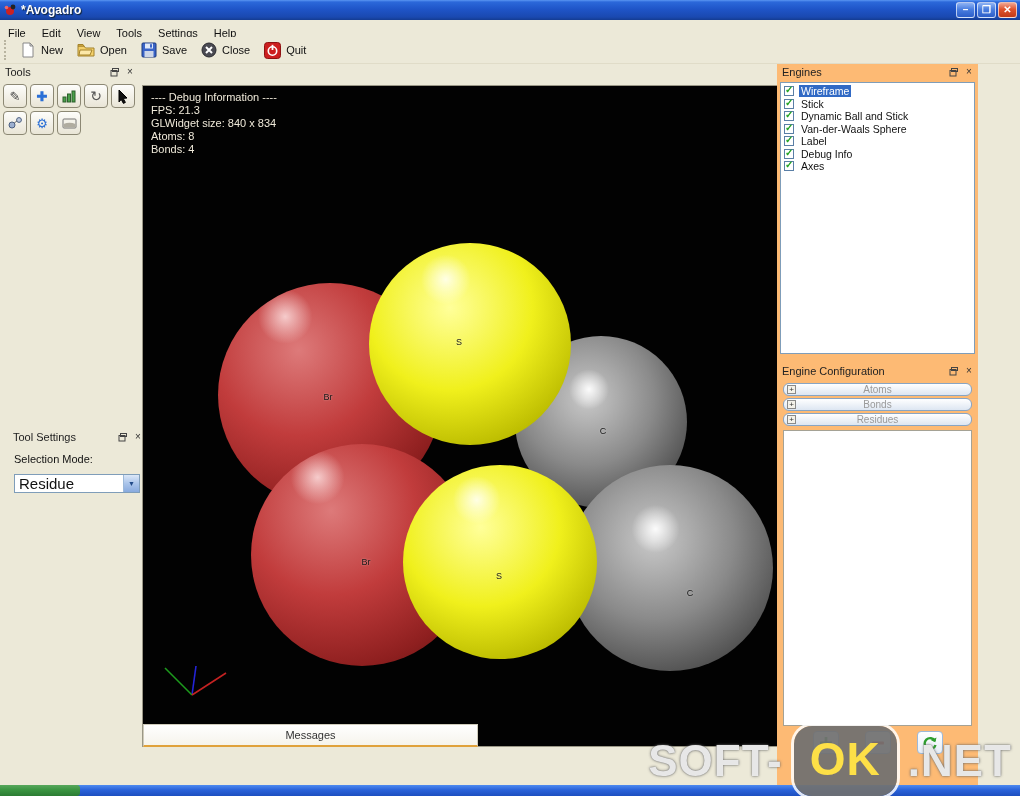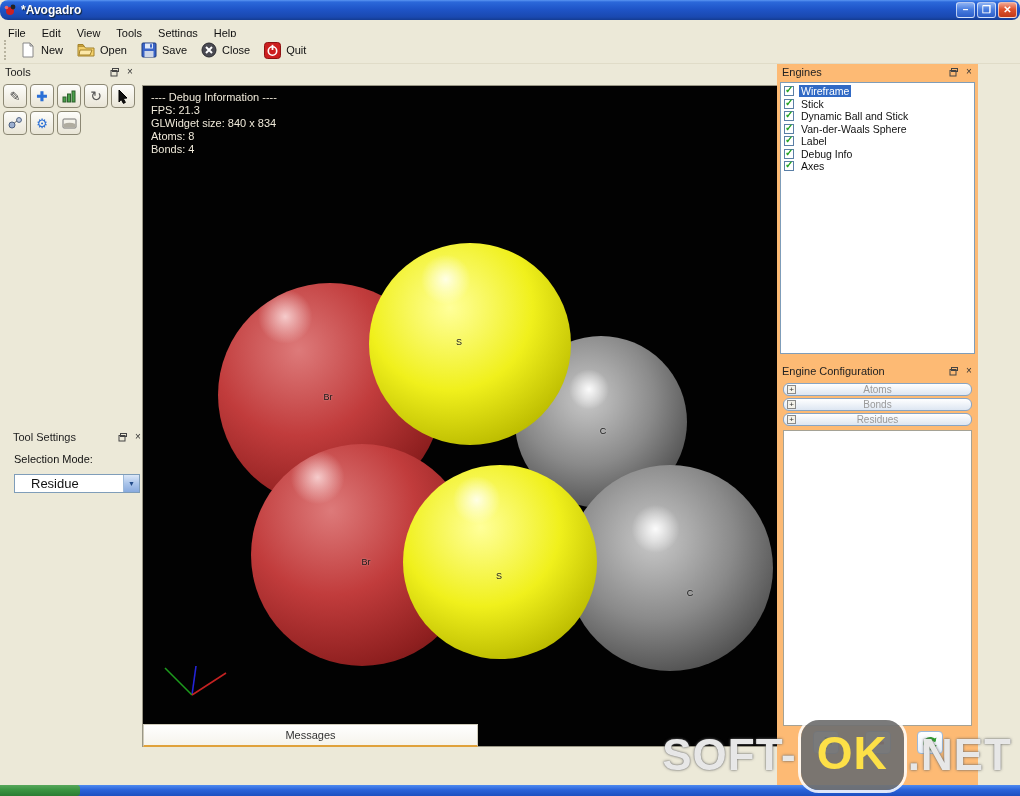--- a/index.html
+++ b/index.html
@@ -2,21 +2,21 @@
 <html><head>
 <meta charset="utf-8">
 <style>
   * { margin:0; padding:0; box-sizing:border-box; }
   body { font-family:"Liberation Sans", sans-serif; background:#000; }
   .screen { position:relative; width:1020px; height:796px; background:#ece9d8; overflow:hidden; }
 
   
   .titlebar { position:absolute; left:0; top:0; width:1020px; height:20px;
     background:linear-gradient(180deg,#5a96f2 0%,#2b68da 10%,#1f55c8 45%,#1a49b0 85%,#143c92 100%);
-    display:flex; align-items:center; padding:0 3px;border-radius:8px; }
+    display:flex; align-items:center; padding:0 3px; }
   .titlebar .app-icon { width:14px; height:14px; margin-right:4px; }
   .titlebar .title-text { color:#fff; font-weight:bold; font-size:12px; text-shadow:1px 1px 1px #123; flex:1; }
   .winbtn { width:19px; height:16px; margin-left:2px; border-radius:3px; border:1px solid rgba(255,255,255,.65);
     color:#fff; font-size:10px; line-height:14px; text-align:center; font-weight:bold;
     background:linear-gradient(180deg,#8fb3f4 0%,#4a7ee0 45%,#2c5ec9 100%); cursor:pointer; }
   .winbtn.close { background:linear-gradient(180deg,#f0a692 0%,#e0532d 45%,#c23a18 100%); }
 
   
   .menubar { position:absolute; left:0; top:20px; width:1020px; height:17px; background:#ece9d8;
     display:flex; align-items:center; font-size:11px; color:#111; }
@@ -45,21 +45,21 @@
   .tool-btn { width:24px; height:24px; border:1px solid #8c8874; border-radius:4px;
     background:linear-gradient(180deg,#fdfdfb,#e9e5d6); display:flex; align-items:center; justify-content:center;
     cursor:pointer; }
   .tool-btn span { font-size:14px; line-height:1; }
 
   
   .toolsettings { position:absolute; left:8px; top:365px; width:139px; }
   .ts-body { padding:8px 6px; font-size:11px; color:#111; }
   .combo { margin-top:9px; width:126px; height:19px; border:1px solid #7f9db9; background:#fff;
     display:flex; align-items:center; justify-content:space-between; cursor:pointer; }
-  .combo .combo-value { padding-left:16px; font-size:13px; }
+  .combo .combo-value { padding-left:4px; font-size:15px; }
   .combo .combo-arrow { width:16px; height:17px; background:linear-gradient(180deg,#dce8f8,#aac4ea 50%,#88aade);
     border-left:1px solid #9db9d9; display:flex; align-items:center; justify-content:center;
     font-size:7px; color:#214a88; }
 
   
   .tabbar { position:absolute; left:141px; top:64px; width:676px; height:21px; }
   .tab { position:absolute; left:2px; bottom:0; height:20px; padding:0 10px;
     background:linear-gradient(180deg,#fdfbf4,#f1eee2); border:1px solid #918f82; border-bottom:none;
     border-top:2px solid #e8a33d; border-radius:3px 3px 0 0; font-size:11px; color:#222;
     display:flex; align-items:center; cursor:pointer; }
@@ -108,23 +108,23 @@
     background:linear-gradient(180deg,#ffffff,#f6f4ec); border:1px solid #cfcbba; border-bottom:2px solid #e0a23c;
     font-size:11px; color:#333; display:flex; align-items:center; justify-content:center; cursor:pointer; }
 
   
   .taskbar-strip { position:absolute; left:0; top:785px; width:1020px; height:11px;
     background:linear-gradient(180deg,#4e8bf0 0%,#2a62d9 45%,#1c4fc0 100%); }
   .start-fragment { position:absolute; left:0; top:0; width:80px; height:11px;
     background:linear-gradient(180deg,#58a85c 0%,#3a9441 45%,#2b7c33 100%); border-radius:0 3px 3px 0; }
 
   
-  .watermark { position:absolute; right:8px; bottom:6px; font-size:44px; font-weight:bold; letter-spacing:1px;
+  .watermark { position:absolute; right:8px; bottom:0px; font-size:44px; font-weight:bold; letter-spacing:1px;
     color:rgba(242,242,242,.92); text-shadow:0 0 3px rgba(100,100,100,.95), 0 0 1px rgba(120,120,120,.9);
-    display:flex; align-items:center; gap:4px; pointer-events:none; }
+    display:flex; align-items:center; gap:11px; pointer-events:none; }
   .watermark .badge { background:rgba(112,112,112,.93); color:#fde047; border-radius:18px; padding:6px 16px 10px 16px;
     box-shadow:0 0 0 3px rgba(255,255,255,.85); text-shadow:none; font-size:46px; }
 
   .axes-svg { position:absolute; left:12px; top:572px; }
 </style>
 </head>
 <body>
 
 <div class="screen">
 

